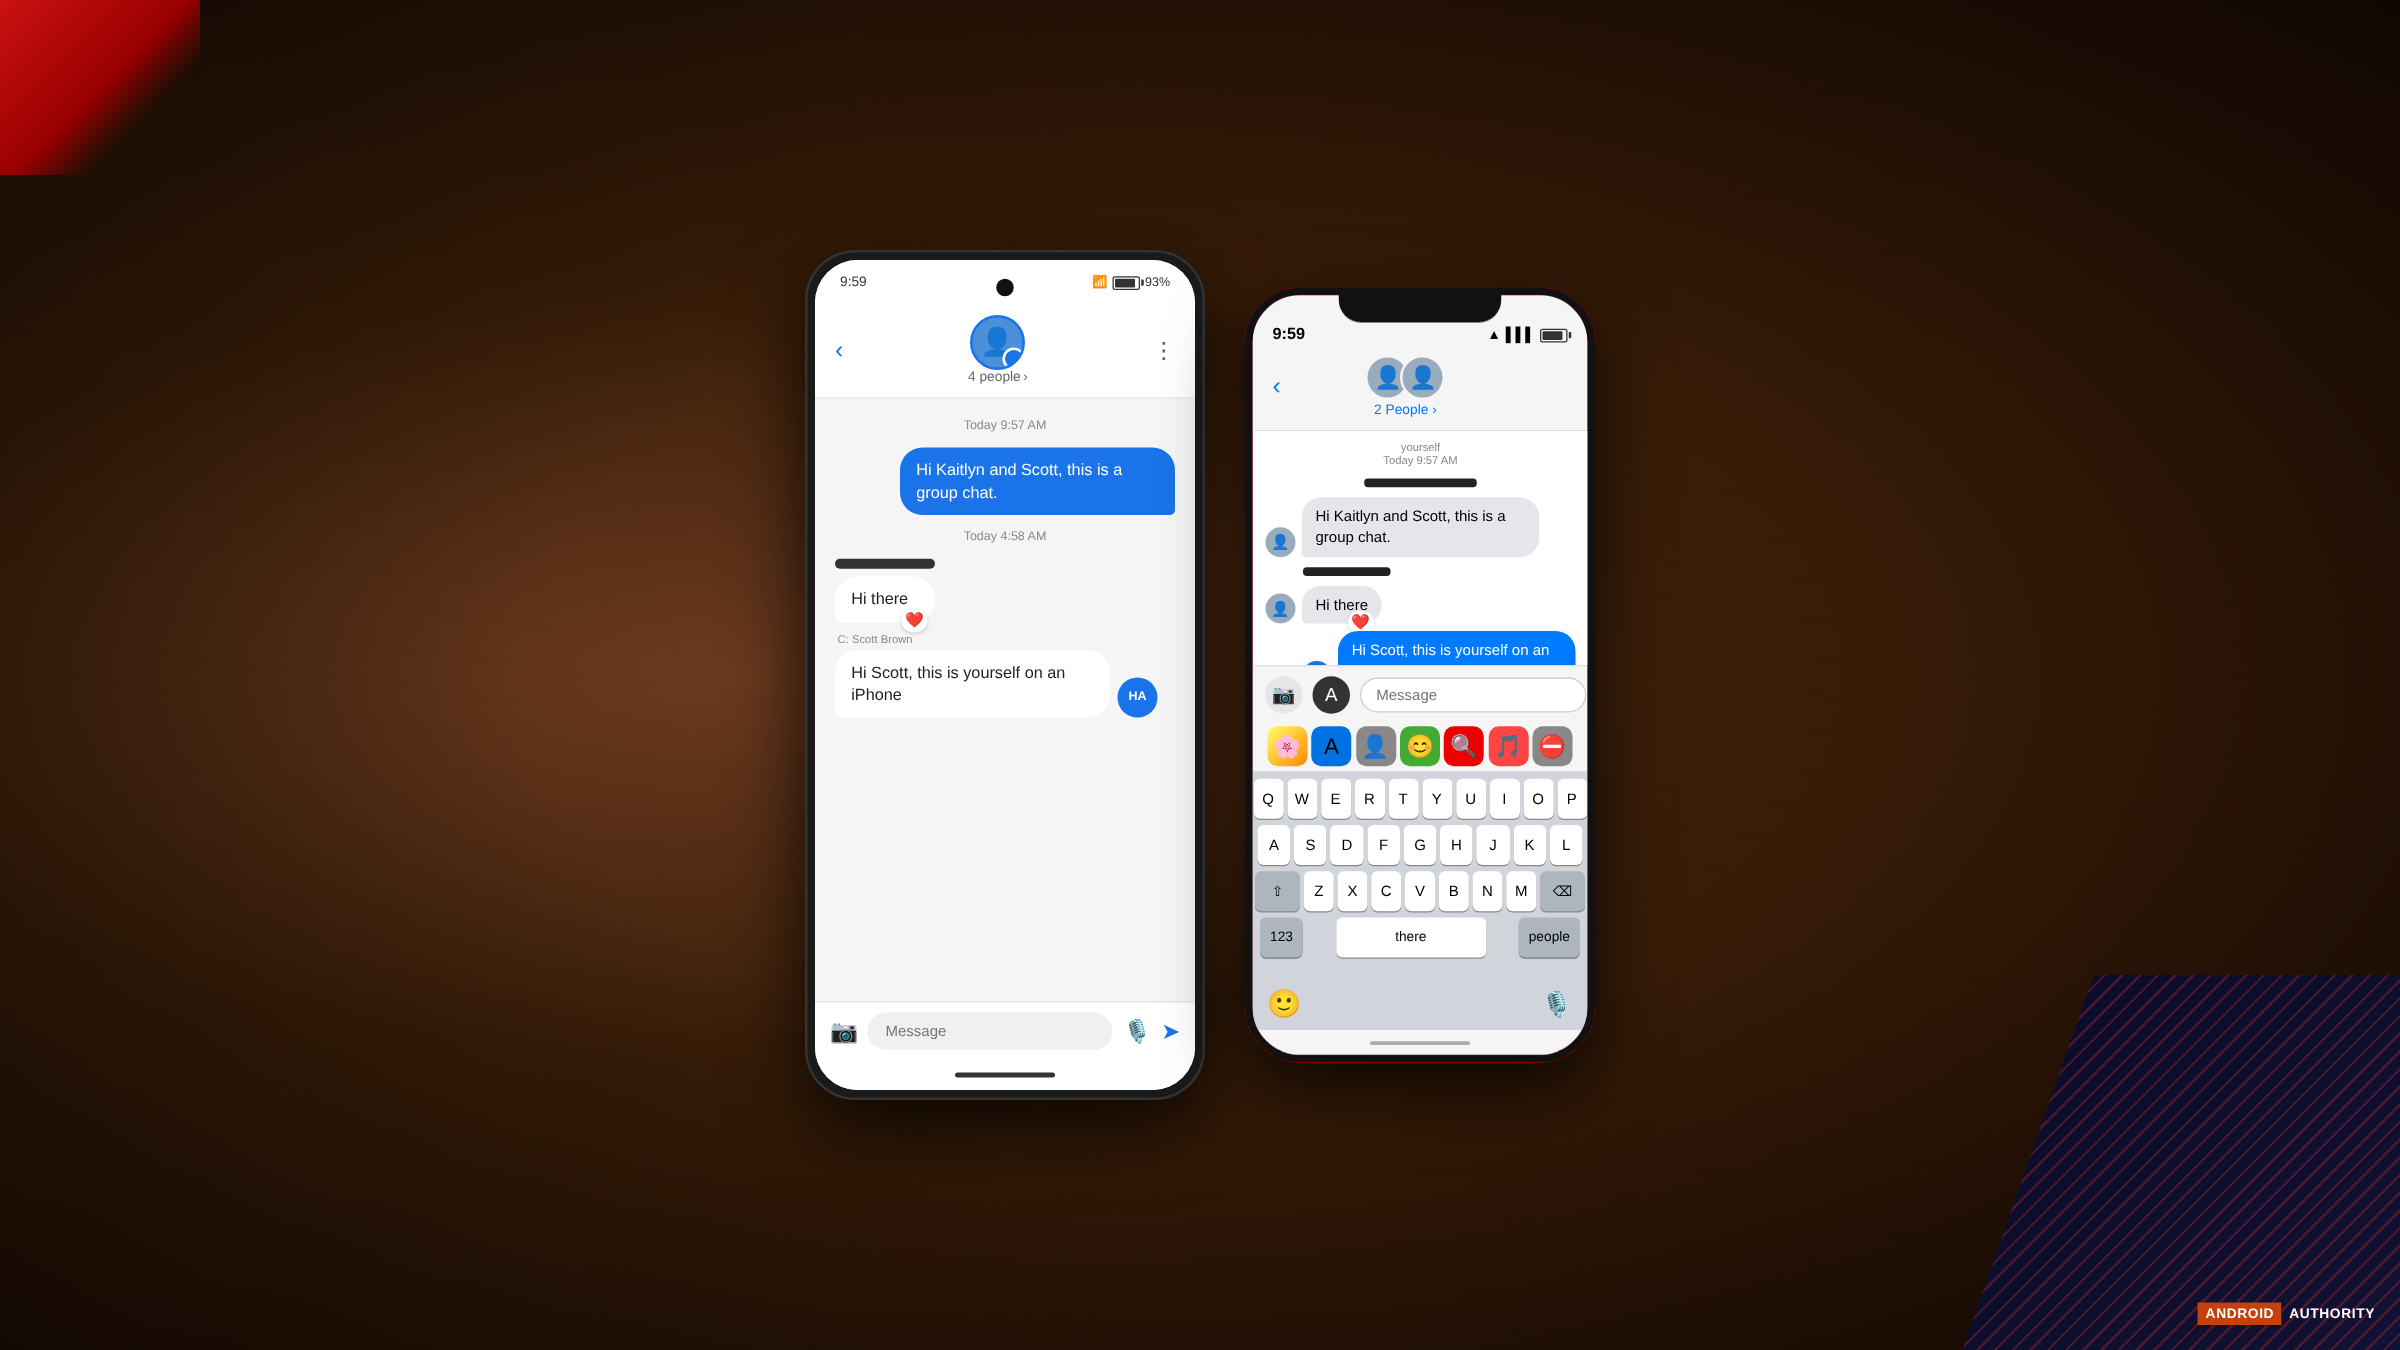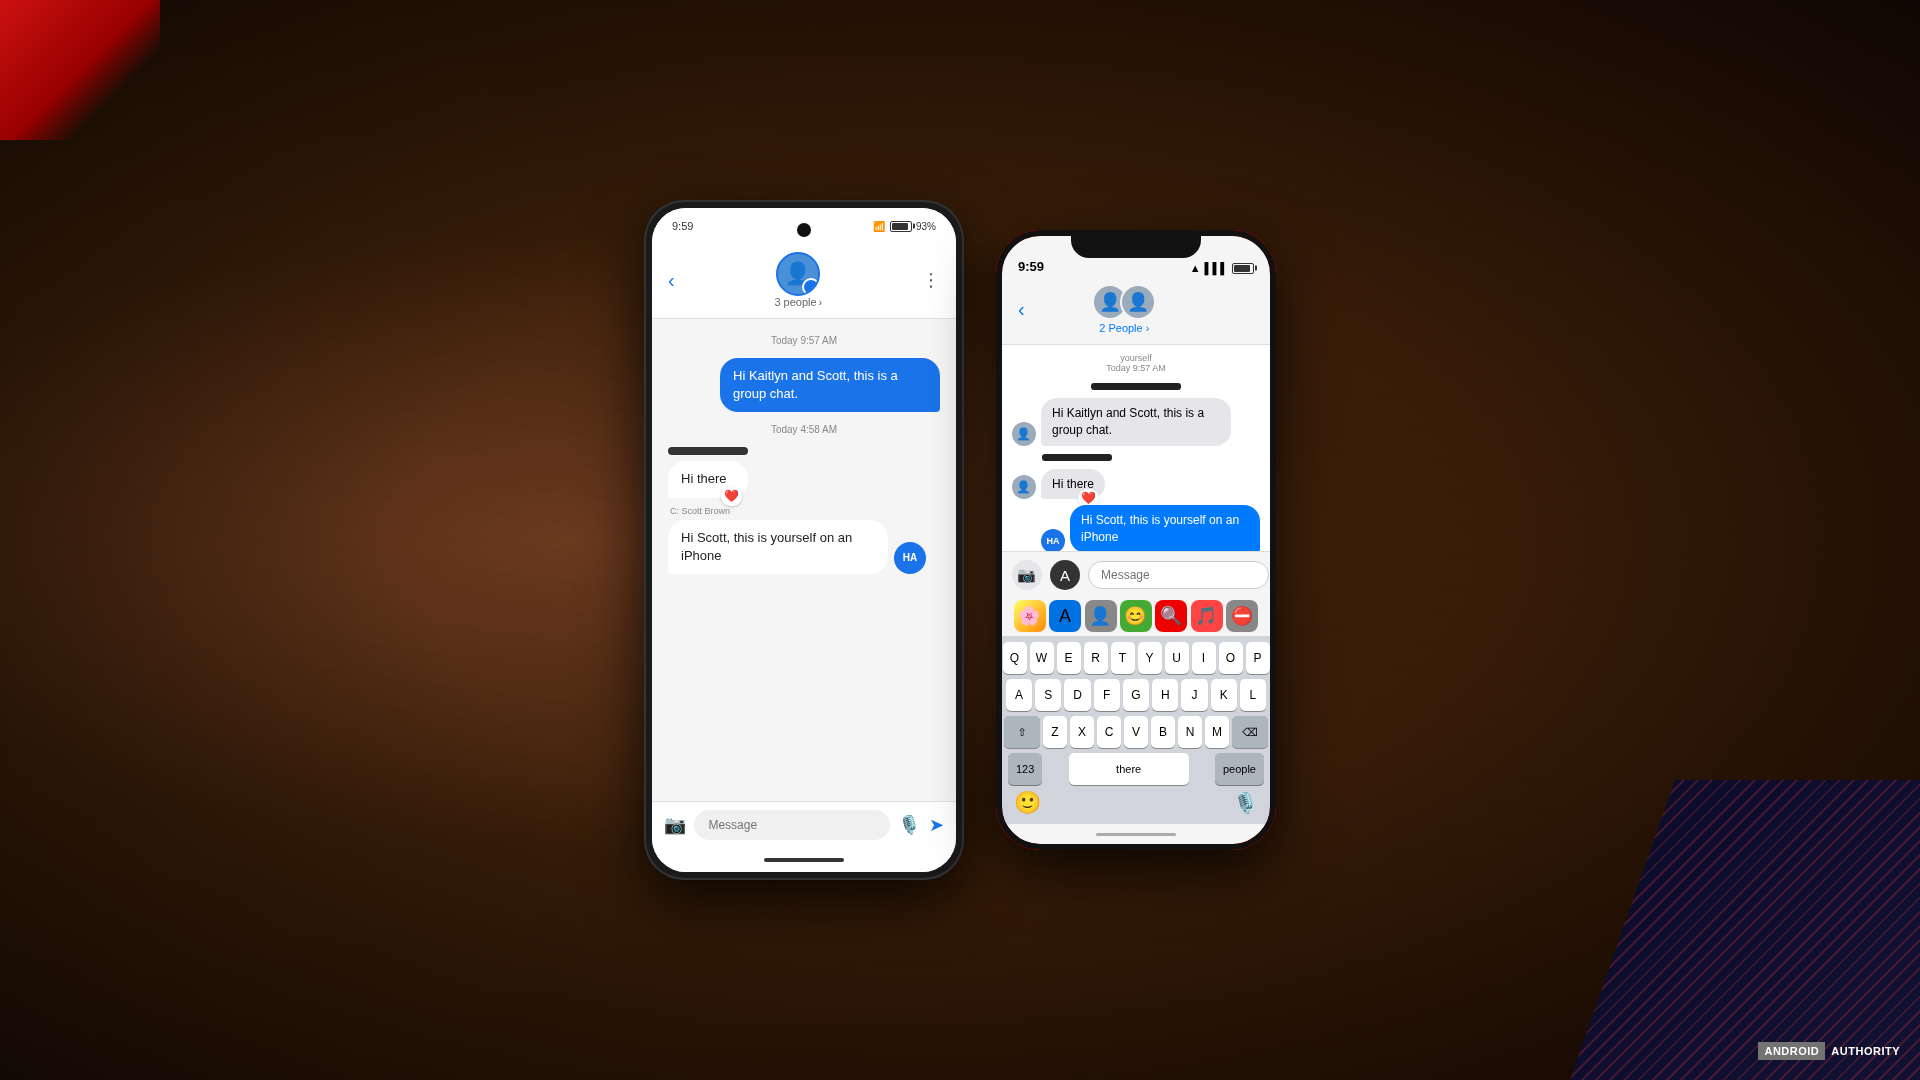--- a/index.html
+++ b/index.html
@@ -47,21 +47,21 @@
       position: absolute;
       bottom: 20px;
       right: 20px;
       z-index: 100;
       display: flex;
       align-items: center;
       gap: 6px;
     }
 
     .watermark-android {
-      background: #737373;
+      background: #c2410c;
       color: #fff;
       font-size: 11px;
       font-weight: bold;
       padding: 3px 6px;
       letter-spacing: 0.5px;
     }
 
     .watermark-authority {
       color: #fff;
       font-size: 11px;
@@ -654,21 +654,21 @@
 
     .kb-key.space-key {
       flex: 4;
       max-width: 120px;
       font-size: 11px;
     }
 
     .kb-bottom-row {
       display: flex;
       gap: 3px;
-      margin-bottom: 1px;
+      margin-bottom: 20px;
       align-items: center;
       justify-content: space-between;
       padding: 0 2px;
     }
 
     .kb-emoji-row {
       display: flex;
       align-items: center;
       justify-content: space-between;
       padding: 4px 8px 6px;
@@ -773,21 +773,21 @@
       </div>
 
       <div class="android-header">
         <span class="android-back-btn">‹</span>
         <div class="android-header-center">
           <div class="android-avatar">
             <span class="android-avatar-face">👤</span>
             <div class="android-avatar-badge"></div>
           </div>
           <div class="android-header-subtitle">
-            <span>3 people</span>
+            <span>4 people</span>
             <span>›</span>
           </div>
         </div>
         <span class="android-more-btn">⋮</span>
       </div>
 
       <div class="android-messages">
 
         <div class="timestamp-label">
           <span>Today 9:57 AM</span>

